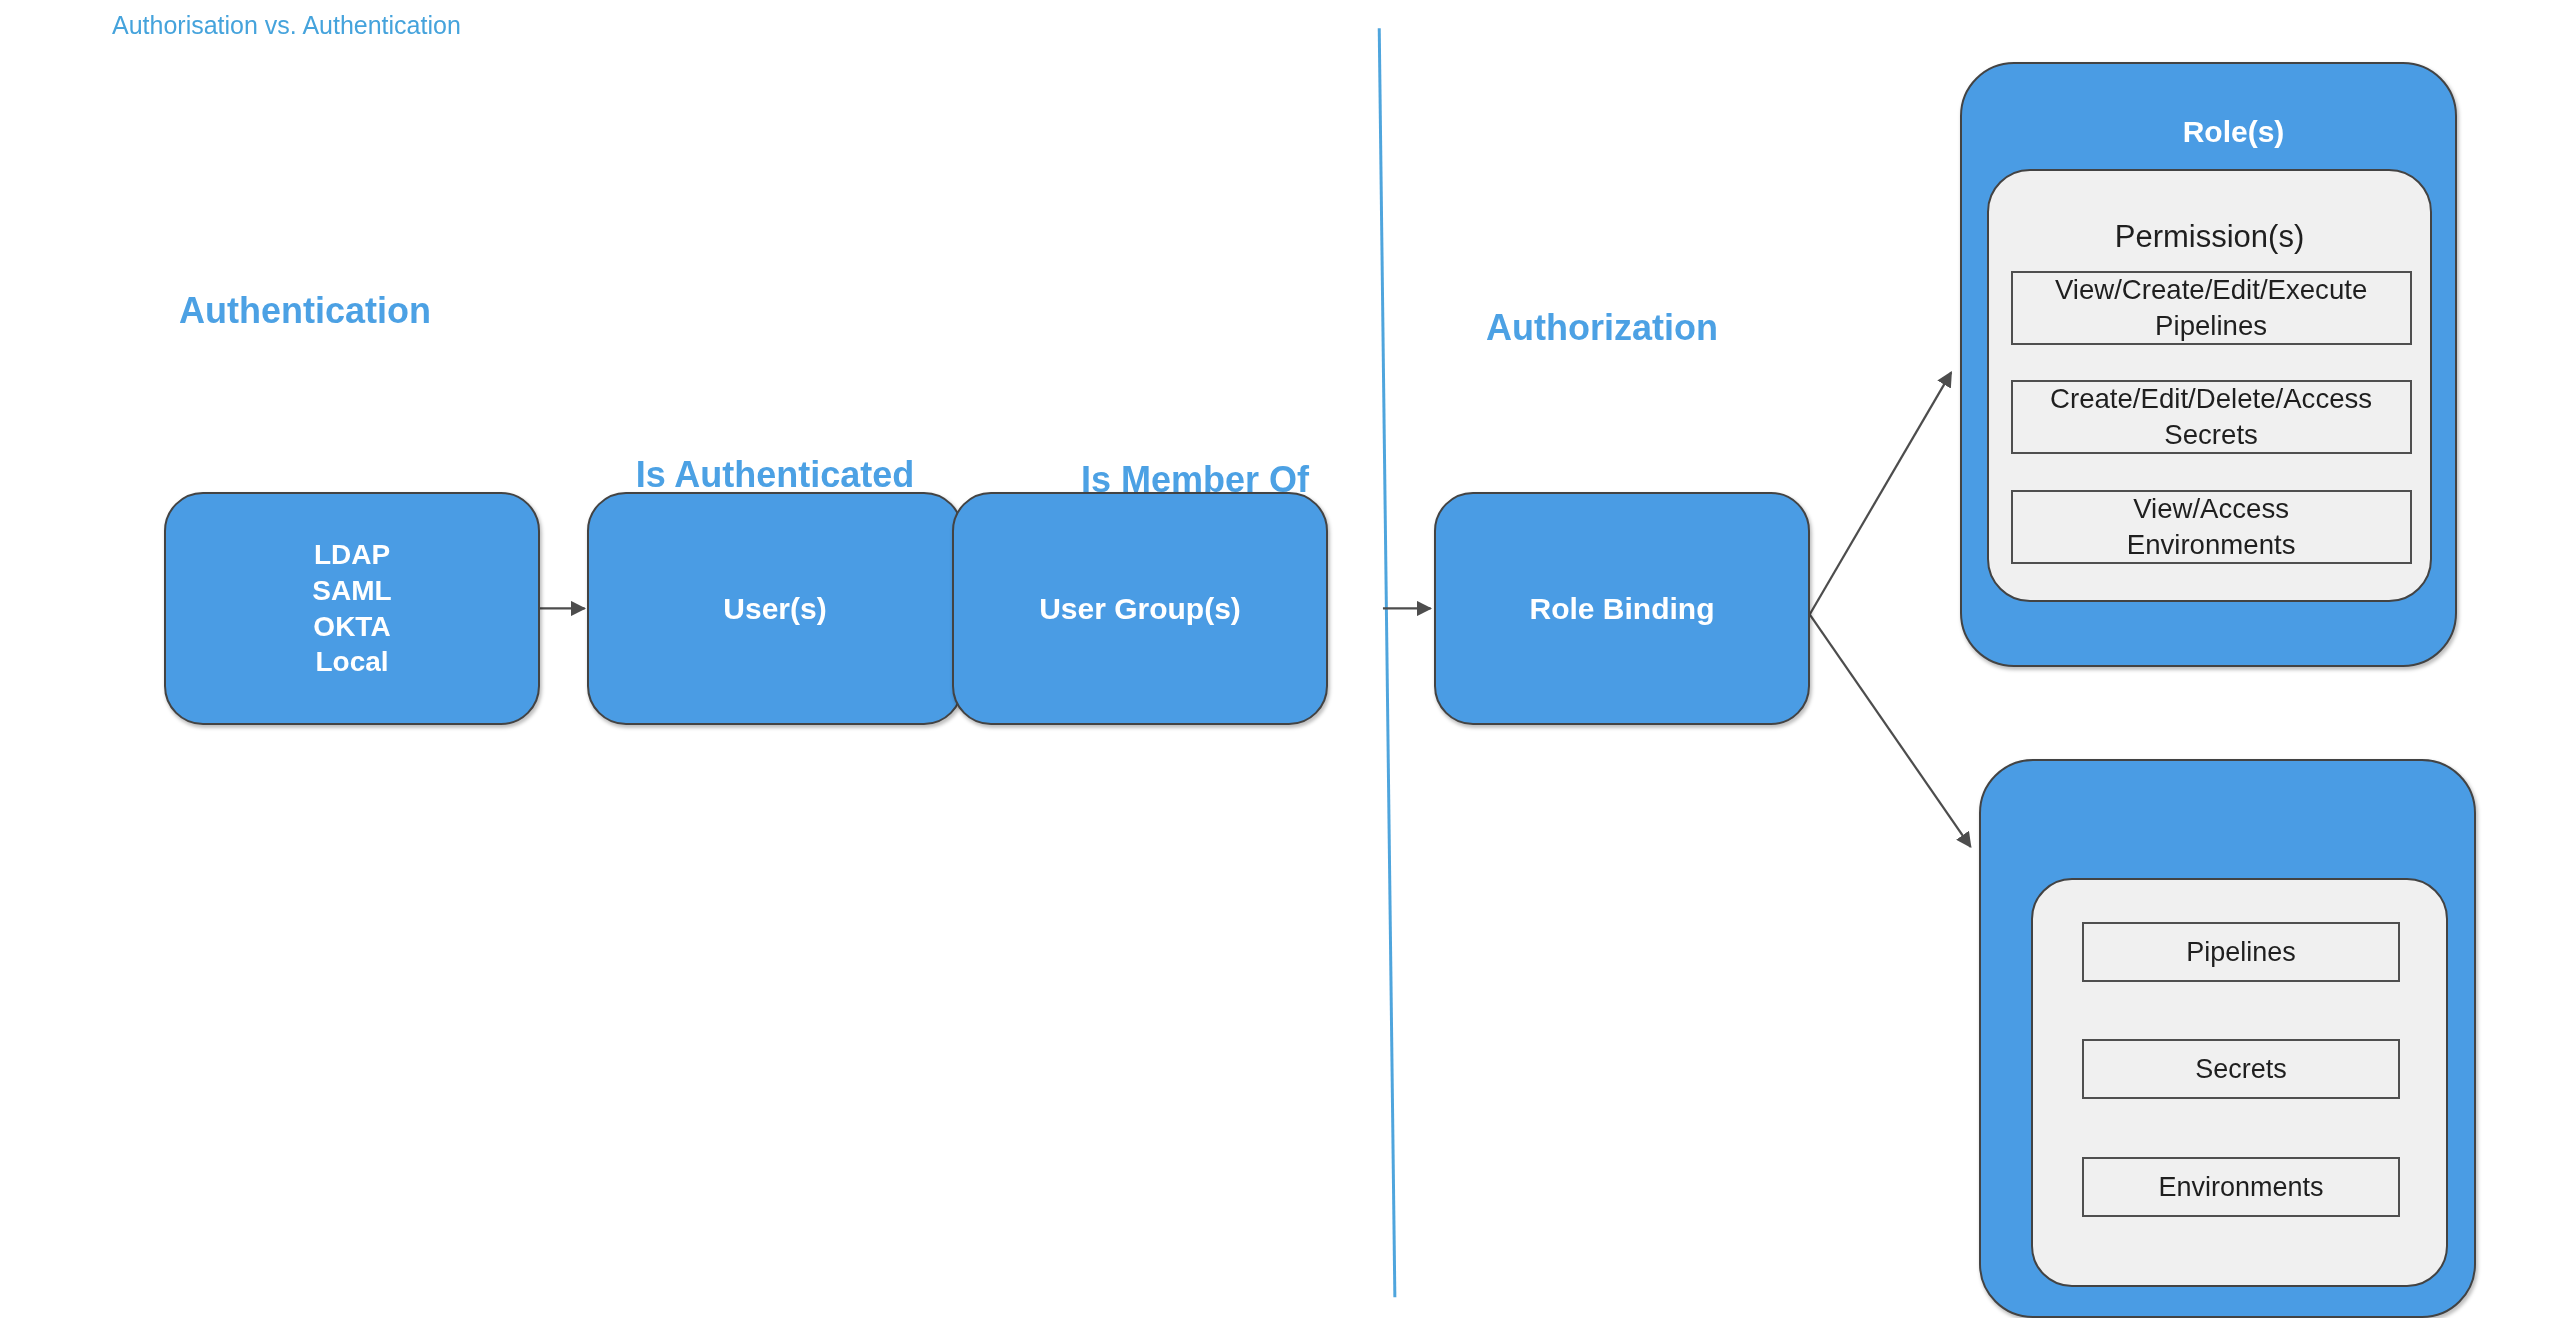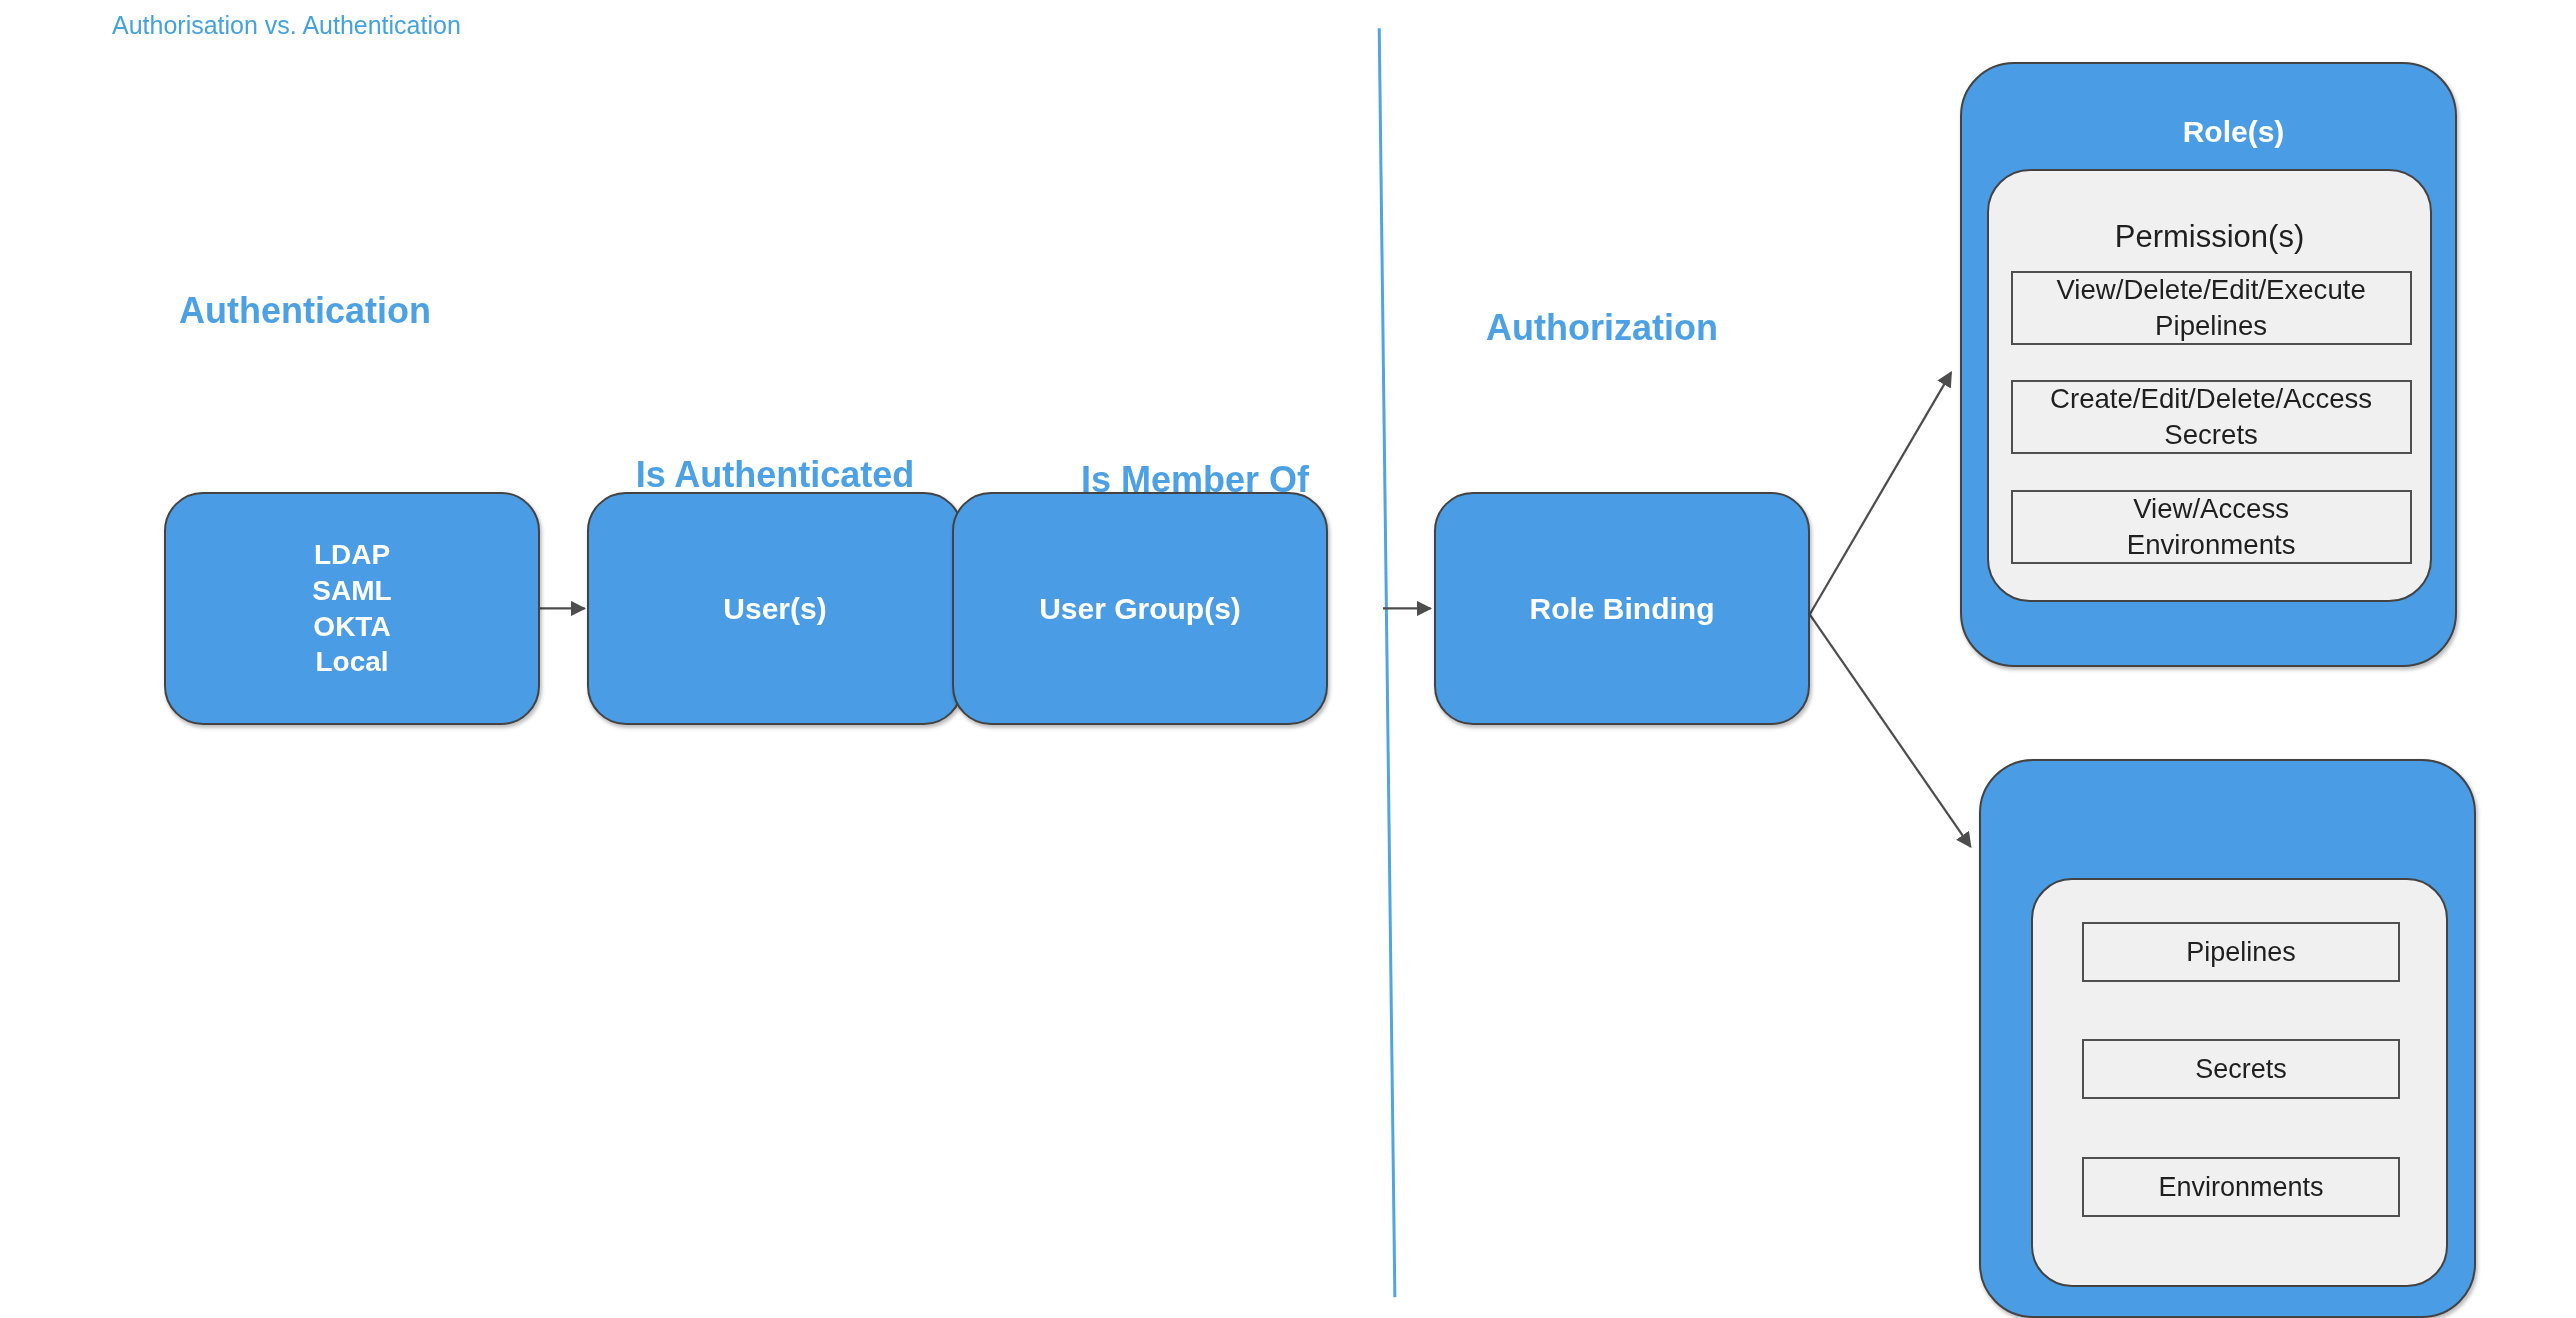--- a/index.html
+++ b/index.html
@@ -203,21 +203,21 @@
     <div class="node-text">User Group(s)</div>
   </div>
   <div class="node node-4">
     <div class="node-text">Role Binding</div>
   </div>
 
   <div class="group group-roles">
     <div class="group-title">Role(s)</div>
     <div class="panel panel-permissions">
       <div class="panel-title">Permission(s)</div>
-      <div class="item perm-item perm-item-1">View/Delete/Edit/Execute
+      <div class="item perm-item perm-item-1">View/Create/Edit/Execute
 Pipelines</div>
       <div class="item perm-item perm-item-2">Create/Edit/Delete/Access
 Secrets</div>
       <div class="item perm-item perm-item-3">View/Access
 Environments</div>
     </div>
   </div>
 
   <div class="group group-resources">
     <div class="panel panel-resources">

